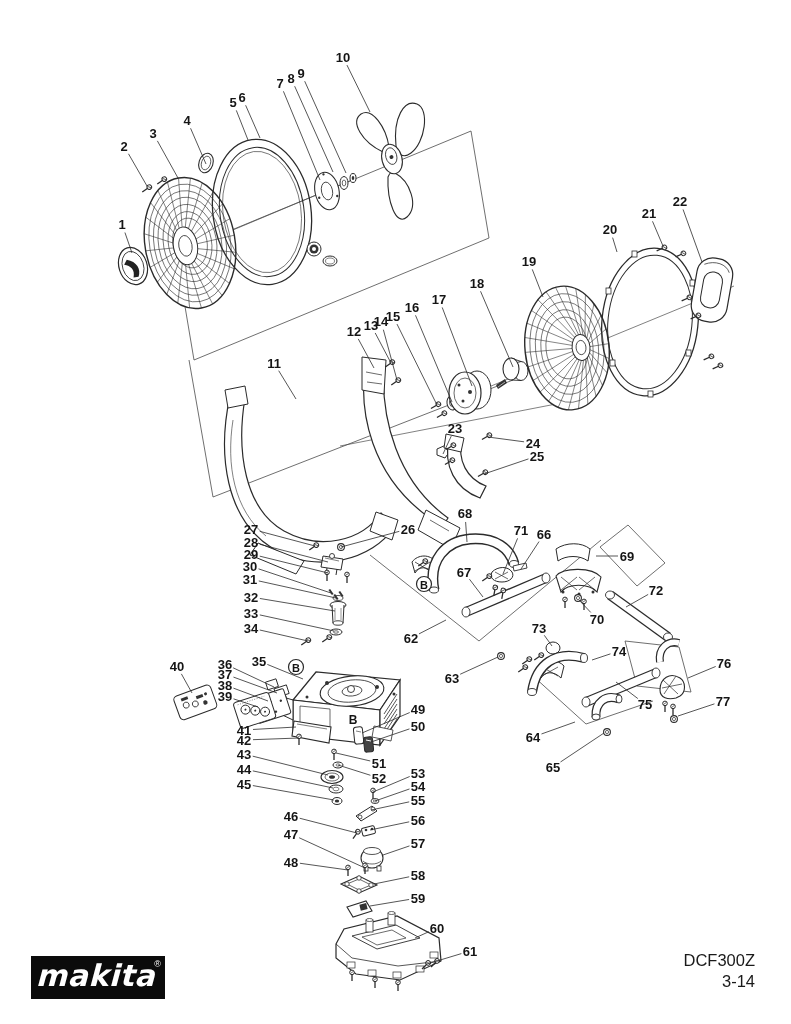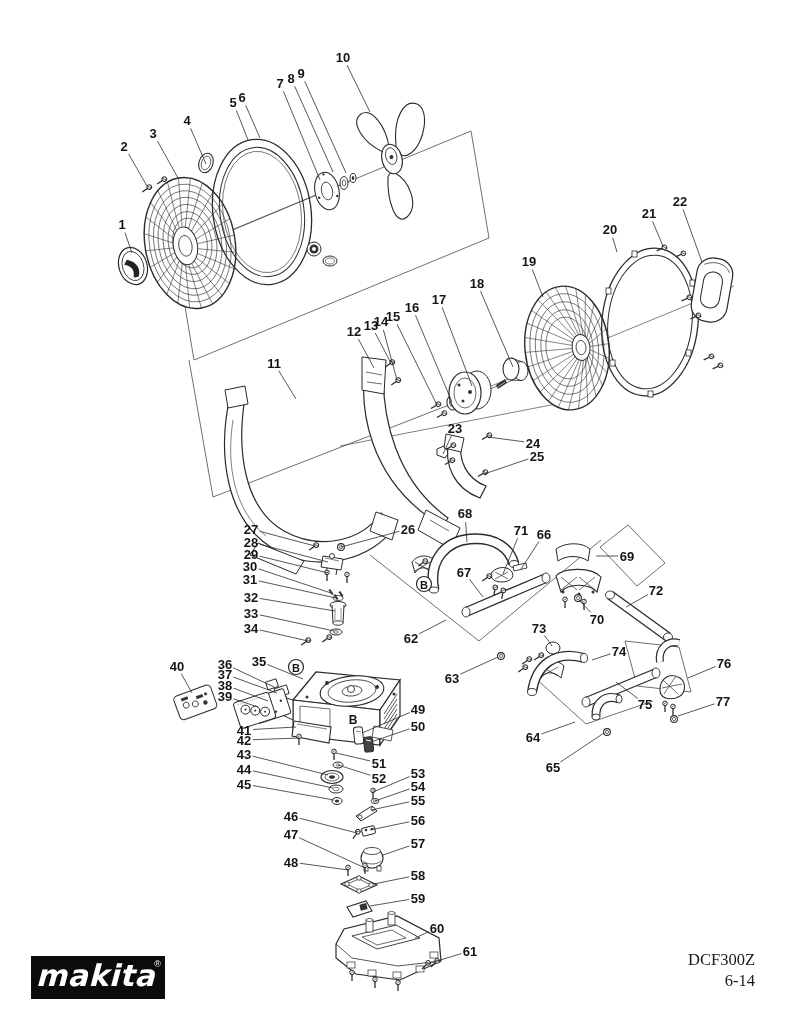--- a/index.html
+++ b/index.html
@@ -5,21 +5,21 @@
   html,body{margin:0;padding:0;background:#e8e8e8;}
   .page{position:relative;width:791px;height:1024px;background:#ffffff;overflow:hidden;
         font-family:"Liberation Sans",sans-serif;margin:0 auto;}
   svg{position:absolute;left:0;top:0;}
   .logo{position:absolute;left:31px;top:956px;width:134px;height:43px;background:#0b0b0b;
         display:flex;align-items:center;justify-content:center;}
   .logo .brand{color:#ffffff;font-family:"DejaVu Sans",sans-serif;font-weight:bold;font-style:italic;
         font-size:30px;letter-spacing:0.5px;transform:translateY(-2px) skewX(-4deg);}
   .logo .reg{position:absolute;top:3px;right:4px;color:#ffffff;font-size:9px;font-style:normal;}
   .model-block{position:absolute;right:36px;top:950px;text-align:right;color:#1a1a1a;
-        font-size:16.5px;line-height:1.25;font-family:Liberation Serif, serif;}
+        font-size:16.5px;line-height:1.25;}
 </style>
 </head>
 <body>
 
 <div class="page">
 
 <svg id="diagram-svg" width="791" height="1024" viewBox="0 0 791 1024">
 
   <g id="g-construction">
         <polygon points="176,253 471,131 489,238 194,360" fill="none" stroke="#4a4a4a" stroke-width="0.8"></polygon>
@@ -853,16 +853,16 @@
         <text x="353" y="719.5" text-anchor="middle" dominant-baseline="central" font-size="12" font-weight="bold" fill="#151515" font-family="&quot;Liberation Sans&quot;, sans-serif">B</text>
       </g>
 </svg>
 
 <div class="logo">
   <span class="brand">makita</span>
   <span class="reg">®</span>
 </div>
 <div class="model-block">
   <div>DCF300Z</div>
-  <div>6-14</div>
+  <div>3-14</div>
 </div>
 
 </div>
 
 </body></html>

